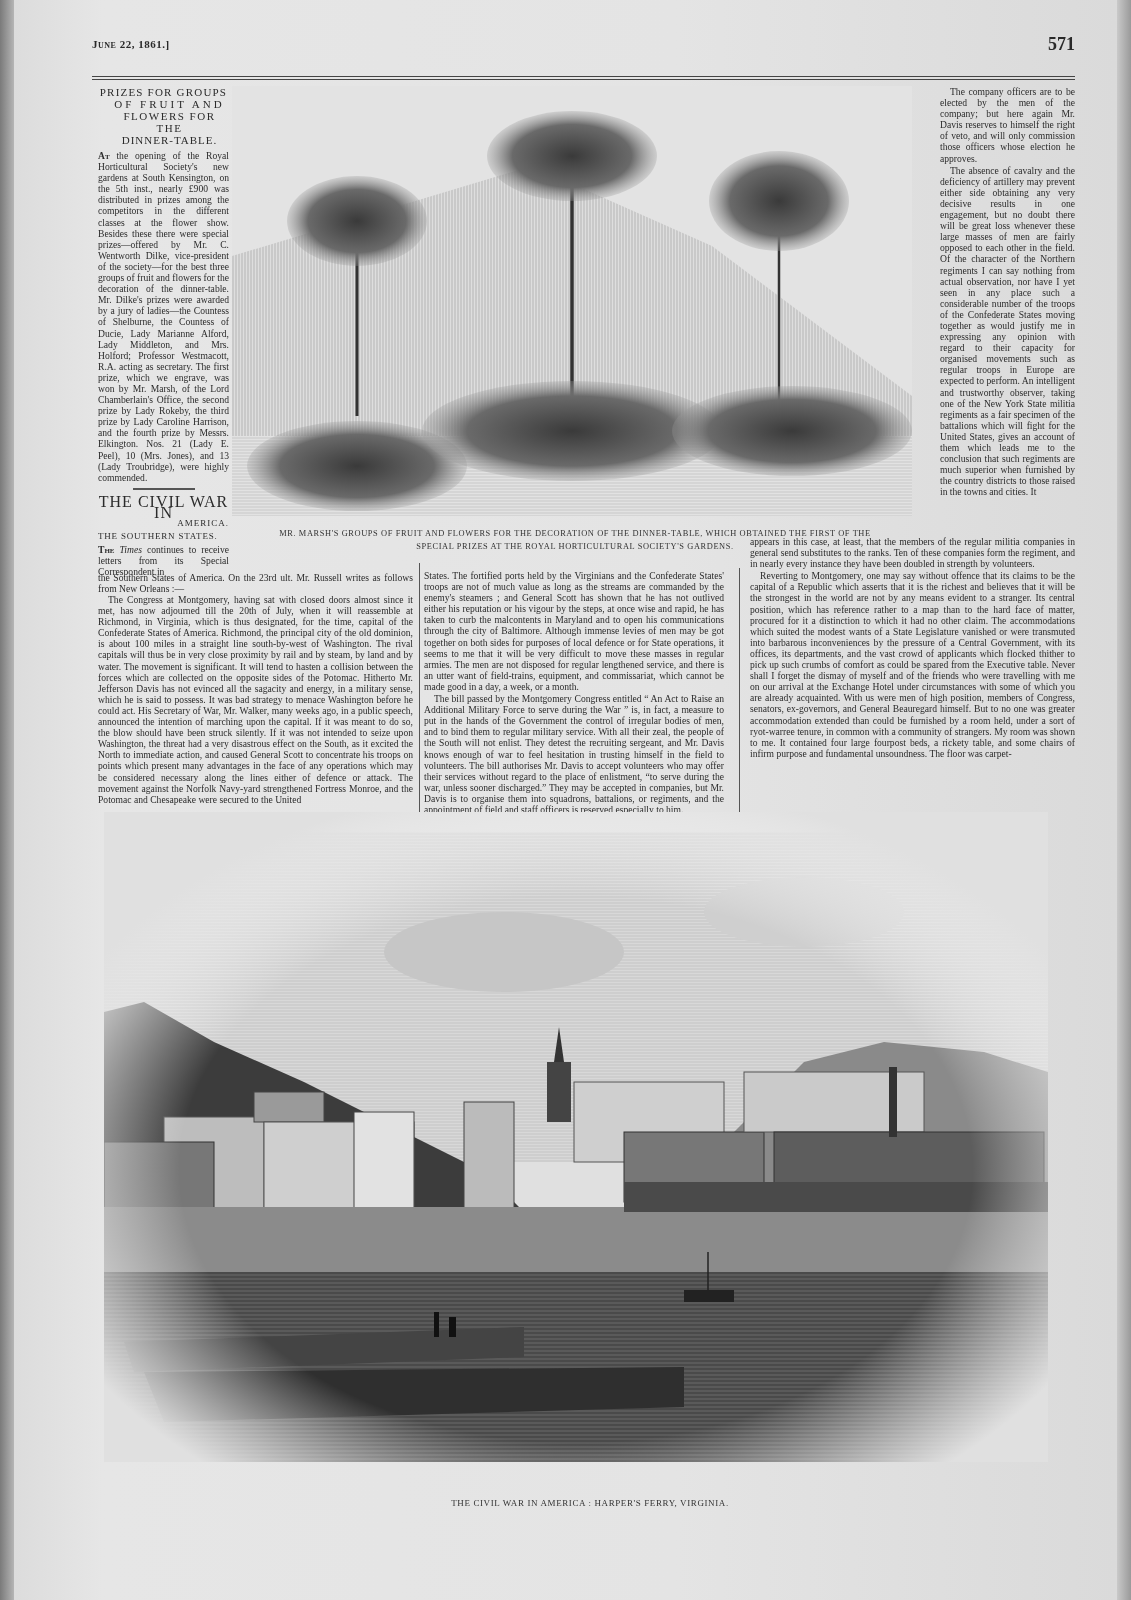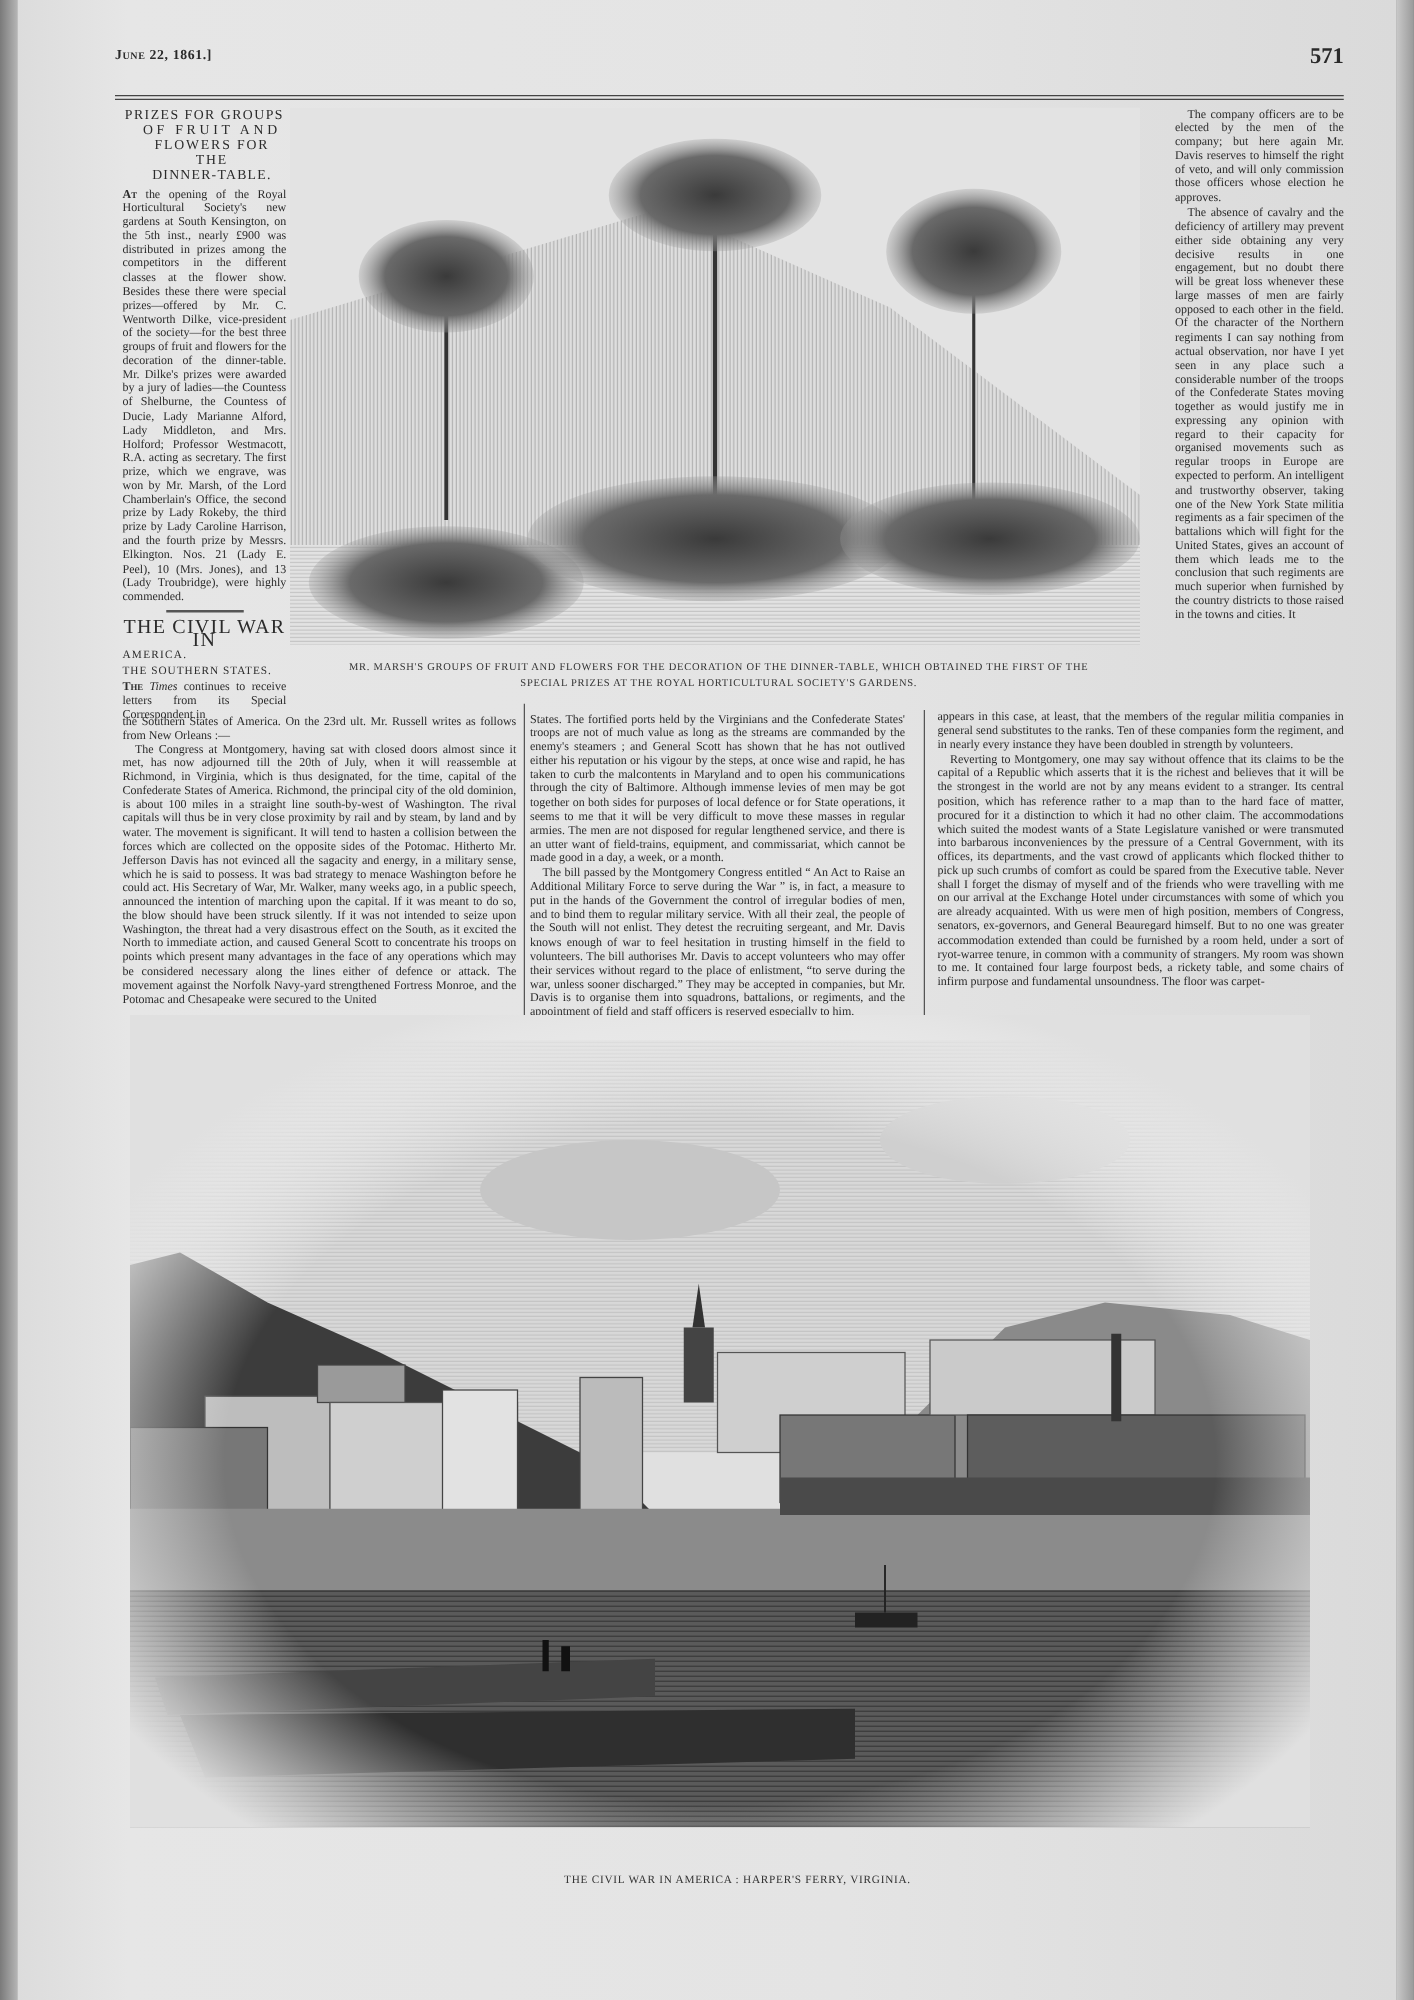--- a/index.html
+++ b/index.html
@@ -24,21 +24,21 @@
   .rule { position: absolute; left: 92px; width: 983px; height: 0; border-top: 1.5px solid #444; }
 
   .col { position: absolute; font-size: 9.6px; line-height: 11.1px; text-align: justify; color: #2b2b2b; }
   .col p { text-indent: 10px; margin-bottom: 1px; }
   .col p.first { text-indent: 0; }
   .col .dropcap { font-variant: small-caps; font-weight: bold; }
   .col h2 { font-weight: normal; font-size: 11px; line-height: 12px; letter-spacing: 1.2px; text-align: center; margin-bottom: 4px; }
   .col h2 .l1 { display:block; }
   .col h2 .ind { display:block; padding-left: 12px; letter-spacing: 3px; }
   .col h3 { font-weight: normal; font-size: 16px; text-align: center; letter-spacing: 1px; margin-top: 6px; }
-  .col h4 { font-weight: normal; font-size: 9px; text-align: left; letter-spacing: 1px; }
+  .col h4 { font-weight: normal; font-size: 9px; text-align: right; letter-spacing: 1px; }
   .col h5 { font-weight: normal; font-size: 9px; text-align: left; letter-spacing: .8px; margin: 2px 0 2px 0; }
   .shortrule { width: 62px; margin: 5px auto 5px; border-top: 2px solid #555; }
 
   .figure { position: absolute; overflow: hidden; }
   .caption { position: absolute; text-align: center; font-size: 8.4px; letter-spacing: .6px; color: #333; line-height: 13px; }
 
   .vrule { position: absolute; width: 0; border-left: 1px solid #555; }
 
   .fig1 { left: 232px; top: 86px; width: 680px; height: 430px; }
   .fig2 { left: 104px; top: 812px; width: 944px; height: 650px; }
@@ -124,21 +124,21 @@
   <p>The Congress at Montgomery, having sat with closed doors almost since it met, has now adjourned till the 20th of July, when it will reassemble at Richmond, in Virginia, which is thus designated, for the time, capital of the Confederate States of America. Richmond, the principal city of the old dominion, is about 100 miles in a straight line south-by-west of Washington. The rival capitals will thus be in very close proximity by rail and by steam, by land and by water. The movement is significant. It will tend to hasten a collision between the forces which are collected on the opposite sides of the Potomac. Hitherto Mr. Jefferson Davis has not evinced all the sagacity and energy, in a military sense, which he is said to possess. It was bad strategy to menace Washington before he could act. His Secretary of War, Mr. Walker, many weeks ago, in a public speech, announced the intention of marching upon the capital. If it was meant to do so, the blow should have been struck silently. If it was not intended to seize upon Washington, the threat had a very disastrous effect on the South, as it excited the North to immediate action, and caused General Scott to concentrate his troops on points which present many advantages in the face of any operations which may be considered necessary along the lines either of defence or attack. The movement against the Norfolk Navy-yard strengthened Fortress Monroe, and the Potomac and Chesapeake were secured to the United</p>
 </div>
 <div class="vrule" style="left:419px; top:563px; height:252px;"></div>
 
 <div class="col" style="left:424px; top:570px; width:300px;">
   <p class="first">States. The fortified ports held by the Virginians and the Confederate States' troops are not of much value as long as the streams are commanded by the enemy's steamers ; and General Scott has shown that he has not outlived either his reputation or his vigour by the steps, at once wise and rapid, he has taken to curb the malcontents in Maryland and to open his communications through the city of Baltimore. Although immense levies of men may be got together on both sides for purposes of local defence or for State operations, it seems to me that it will be very difficult to move these masses in regular armies. The men are not disposed for regular lengthened service, and there is an utter want of field-trains, equipment, and commissariat, which cannot be made good in a day, a week, or a month.</p>
   <p>The bill passed by the Montgomery Congress entitled “ An Act to Raise an Additional Military Force to serve during the War ” is, in fact, a measure to put in the hands of the Government the control of irregular bodies of men, and to bind them to regular military service. With all their zeal, the people of the South will not enlist. They detest the recruiting sergeant, and Mr. Davis knows enough of war to feel hesitation in trusting himself in the field to volunteers. The bill authorises Mr. Davis to accept volunteers who may offer their services without regard to the place of enlistment, “to serve during the war, unless sooner discharged.” They may be accepted in companies, but Mr. Davis is to organise them into squadrons, battalions, or regiments, and the appointment of field and staff officers is reserved especially to him.</p>
 </div>
 <div class="vrule" style="left:739px; top:568px; height:248px;"></div>
 
-<div class="col" style="left:750px; top:568px; width:325px;">
+<div class="col" style="left:750px; top:536px; width:325px;">
   <p class="first">appears in this case, at least, that the members of the regular militia companies in general send substitutes to the ranks. Ten of these companies form the regiment, and in nearly every instance they have been doubled in strength by volunteers.</p>
   <p>Reverting to Montgomery, one may say without offence that its claims to be the capital of a Republic which asserts that it is the richest and believes that it will be the strongest in the world are not by any means evident to a stranger. Its central position, which has reference rather to a map than to the hard face of matter, procured for it a distinction to which it had no other claim. The accommodations which suited the modest wants of a State Legislature vanished or were transmuted into barbarous inconveniences by the pressure of a Central Government, with its offices, its departments, and the vast crowd of applicants which flocked thither to pick up such crumbs of comfort as could be spared from the Executive table. Never shall I forget the dismay of myself and of the friends who were travelling with me on our arrival at the Exchange Hotel under circumstances with some of which you are already acquainted. With us were men of high position, members of Congress, senators, ex-governors, and General Beauregard himself. But to no one was greater accommodation extended than could be furnished by a room held, under a sort of ryot-warree tenure, in common with a community of strangers. My room was shown to me. It contained four large fourpost beds, a rickety table, and some chairs of infirm purpose and fundamental unsoundness. The floor was carpet-</p>
 </div>
 
 <div class="figure fig2">
   <svg width="944" height="650" viewBox="0 0 944 650">
     <defs>
       <pattern id="sky" width="12" height="3" patternUnits="userSpaceOnUse">
         <rect width="12" height="3" fill="#d8d8d8"></rect>
         <line x1="0" y1="1" x2="12" y2="1" stroke="#b0b0b0" stroke-width="0.5"></line>

